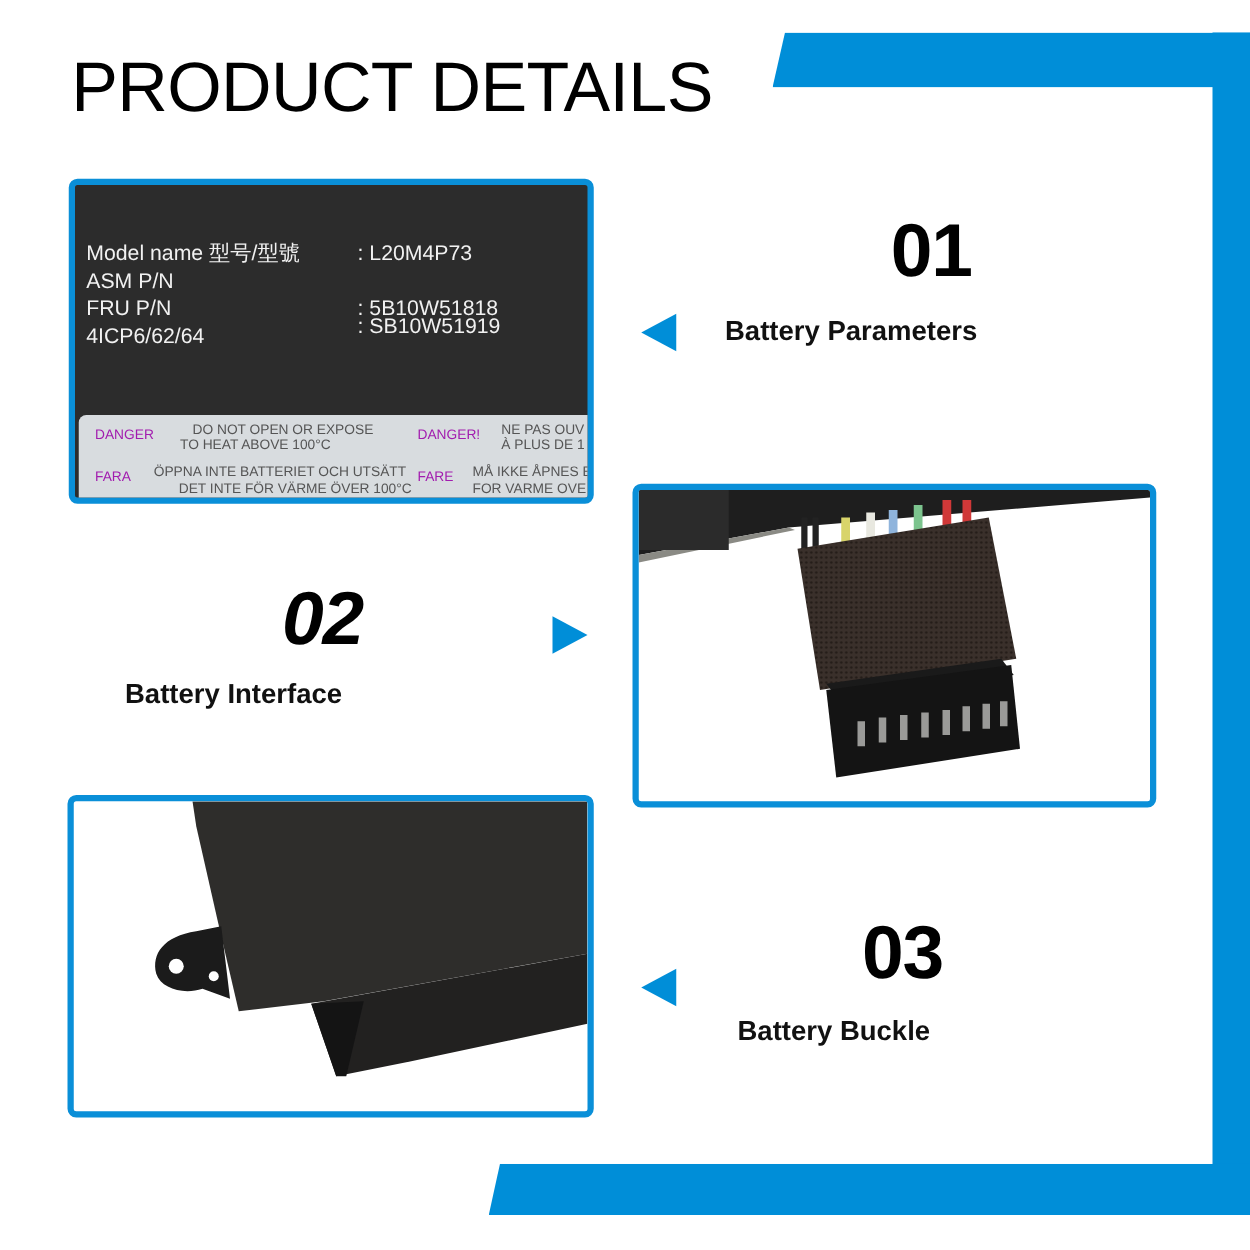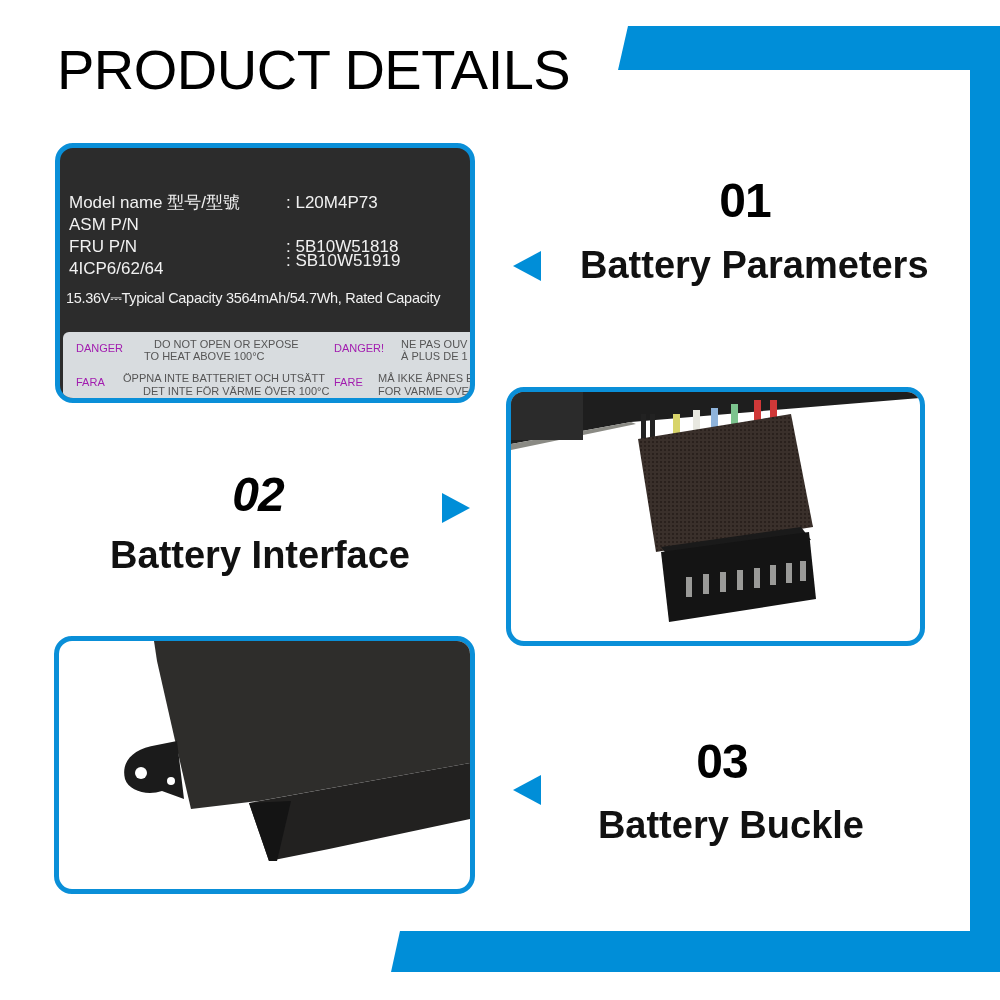--- a/index.html
+++ b/index.html
@@ -17,44 +17,44 @@
     .frame-right { left: 970px; top: 26px; width: 30px; height: 946px; }
     .frame-bottom {
       left: 391px; top: 931px; width: 609px; height: 41px;
       clip-path: polygon(9px 0, 100% 0, 100% 100%, 0 100%);
     }
     .title {
       left: 57px; top: 38px; font-size: 56px; font-weight: normal; color: #000;
       letter-spacing: -0.5px; line-height: 64px; white-space: nowrap;
     }
     .photo {
-      border: 5px solid #0a8fd8; border-radius: 18px; overflow: hidden;
+      border: 5px solid #0a8fd8; border-radius: 7px; overflow: hidden;
       box-sizing: border-box; background: #fff;
     }
     
     .label-photo { left: 55px; top: 143px; width: 420px; height: 260px; background: #2c2c2c; }
     .label-text { color: #f1f1f1; position: absolute; white-space: nowrap; }
     .lbl-row { font-size: 17px; line-height: 21px; }
     .lbl-small { font-size: 14.5px; line-height: 18px; letter-spacing: -0.3px; }
     .warn-panel {
       position: absolute; left: 3px; top: 184px; width: 420px; height: 80px;
       background: #d8dcdf; border-radius: 6px 0 0 0;
     }
     .warn-txt { position: absolute; color: #a21caf; white-space: nowrap; font-size: 11px; line-height: 16px; }
     .warn-sm { position: absolute; color: #555; white-space: nowrap; font-size: 11px; line-height: 12px; }
     
     .iface-photo { left: 506px; top: 387px; width: 419px; height: 259px; }
     
     .buckle-photo { left: 54px; top: 636px; width: 421px; height: 258px; }
     .section-num {
-      font-size: 48px; font-weight: bold; color: #000; text-align: center; line-height: 76px;
+      font-size: 60px; font-weight: bold; color: #000; text-align: center; line-height: 76px;
       letter-spacing: -1px;
     }
     .section-label {
-      font-size: 38px; font-weight: bold; color: #111; text-align: right; line-height: 36px; white-space: nowrap;
+      font-size: 22px; font-weight: bold; color: #111; text-align: left; line-height: 36px; white-space: nowrap;
     }
     .tri-left { width: 0; height: 0; border-top: 15px solid transparent; border-bottom: 15px solid transparent; border-right: 28px solid #008ed8; }
     .tri-right { width: 0; height: 0; border-top: 15px solid transparent; border-bottom: 15px solid transparent; border-left: 28px solid #008ed8; }
   </style>
 </head>
 <body>
 
 <div class="abs accent frame-top"></div>
 <div class="abs accent frame-right"></div>
 <div class="abs accent frame-bottom"></div>
@@ -62,21 +62,20 @@
 <div class="abs title">PRODUCT DETAILS</div>
 
 <div class="abs photo label-photo">
   <div class="label-text lbl-row" style="left:9px; top:44px;">Model name 型号/型號</div>
   <div class="label-text lbl-row" style="left:226px; top:44px;">: L20M4P73</div>
   <div class="label-text lbl-row" style="left:9px; top:66px;">ASM P/N</div>
   <div class="label-text lbl-row" style="left:226px; top:66px;margin-top:36px;">: SB10W51919</div>
   <div class="label-text lbl-row" style="left:9px; top:88px;">FRU P/N</div>
   <div class="label-text lbl-row" style="left:226px; top:88px;">: 5B10W51818</div>
   <div class="label-text lbl-row" style="left:9px; top:110px;">4ICP6/62/64</div>
-  <div class="label-text lbl-small" style="left:6px; top:141px;">15.36V⎓Typical Capacity 3564mAh/54.7Wh, Rated Capacity</div>
   <div class="warn-panel">
     <div class="warn-txt" style="left:13px; top:8px;">DANGER</div>
     <div class="warn-sm" style="left:91px; top:6px;">DO NOT OPEN OR EXPOSE</div>
     <div class="warn-sm" style="left:81px; top:18px;">TO HEAT ABOVE 100°C</div>
     <div class="warn-txt" style="left:271px; top:8px;">DANGER!</div>
     <div class="warn-sm" style="left:338px; top:6px;">NE PAS OUV</div>
     <div class="warn-sm" style="left:338px; top:18px;">À PLUS DE 1</div>
     <div class="warn-txt" style="left:13px; top:42px;">FARA</div>
     <div class="warn-sm" style="left:60px; top:40px;">ÖPPNA INTE BATTERIET OCH UTSÄTT</div>
     <div class="warn-sm" style="left:60px; top:53px;padding-left:20px;">DET INTE FÖR VÄRME ÖVER 100°C</div>

